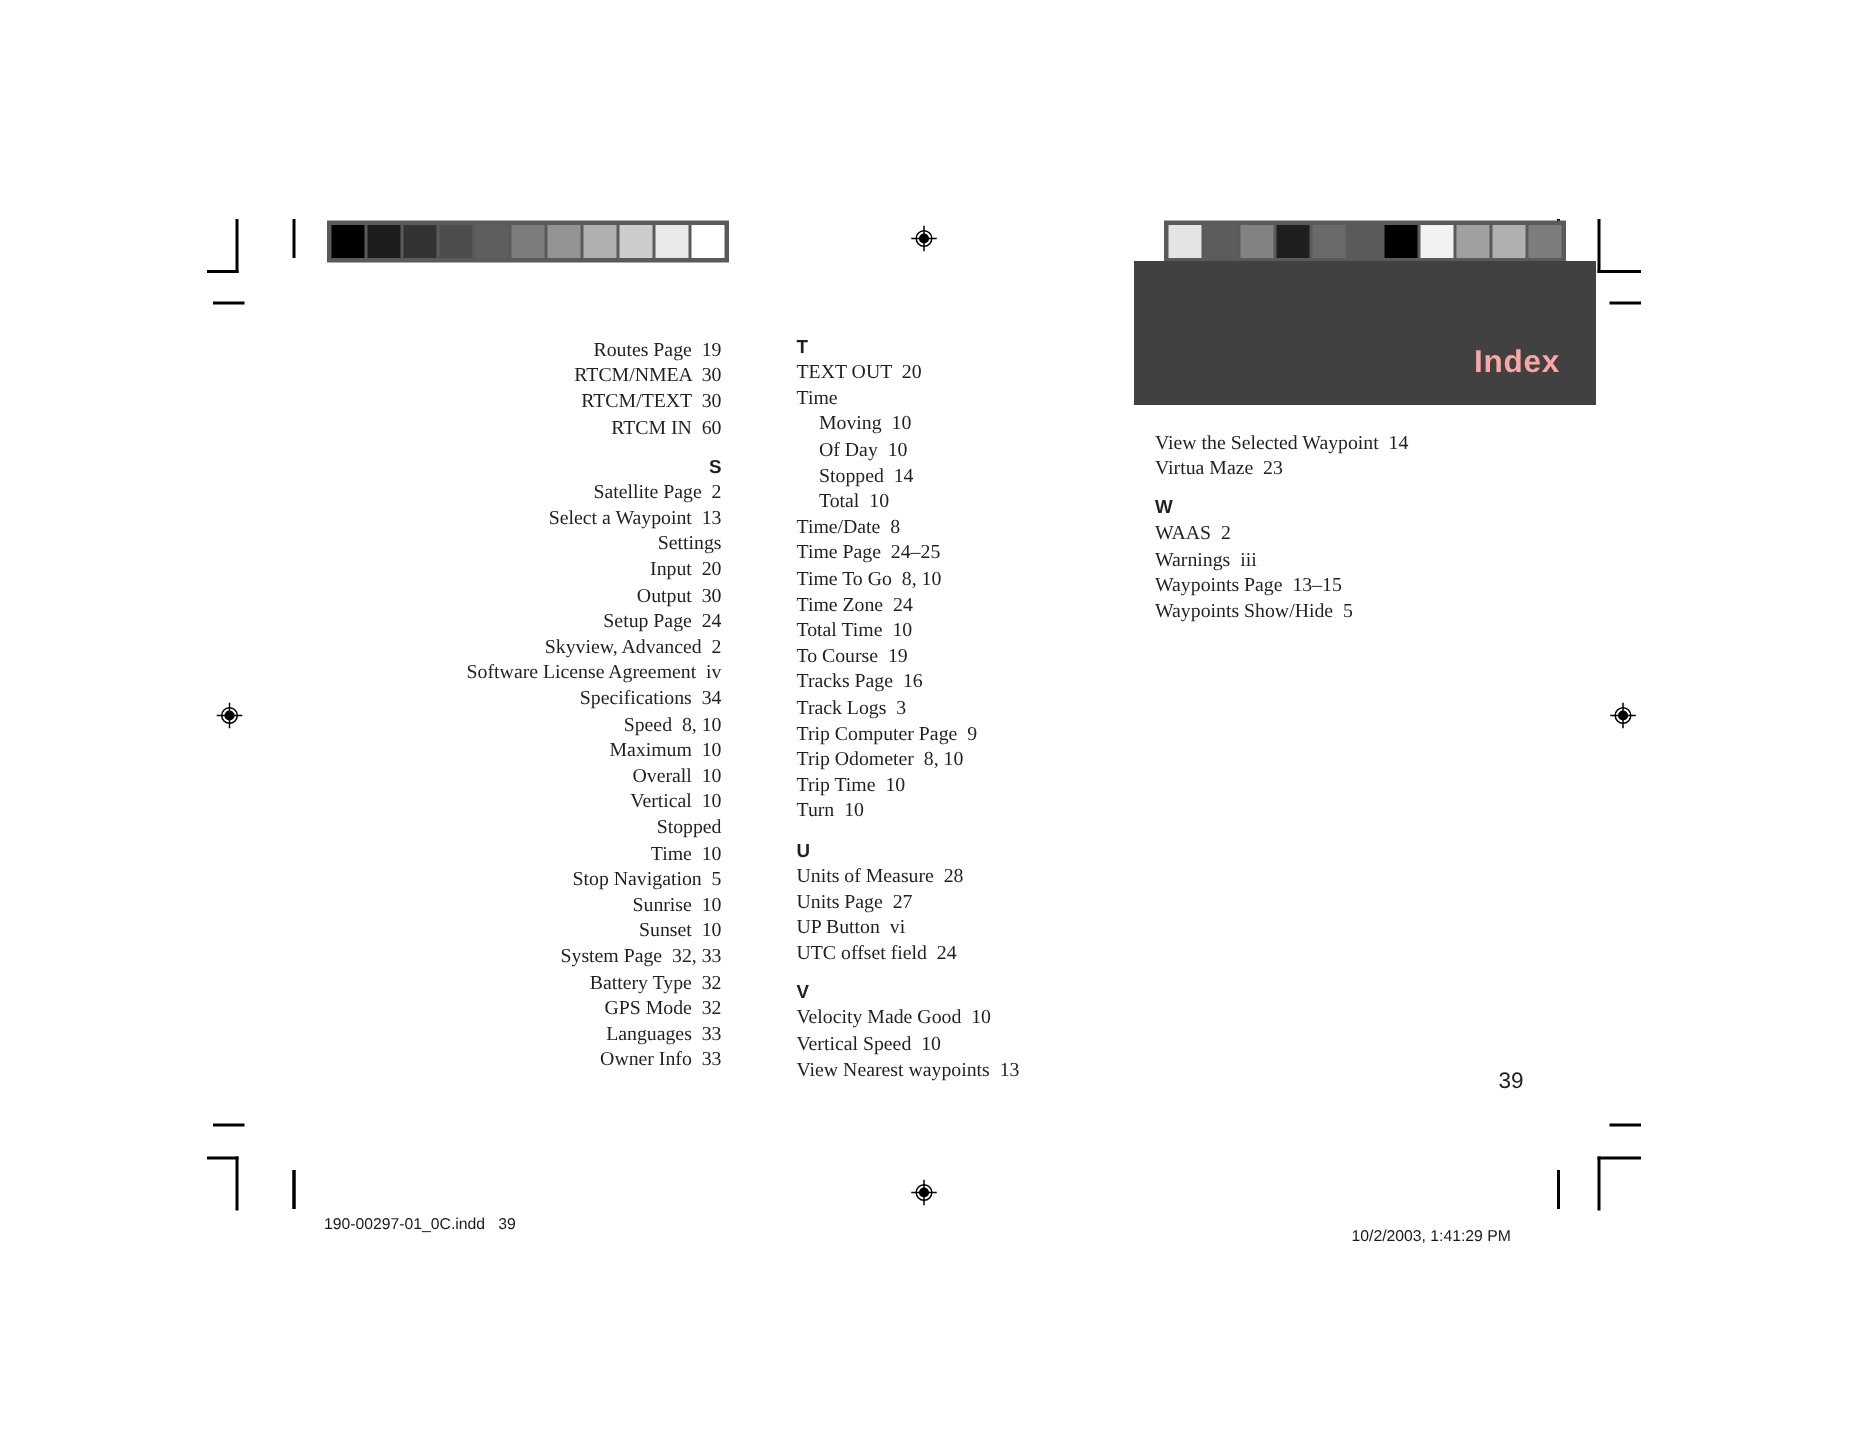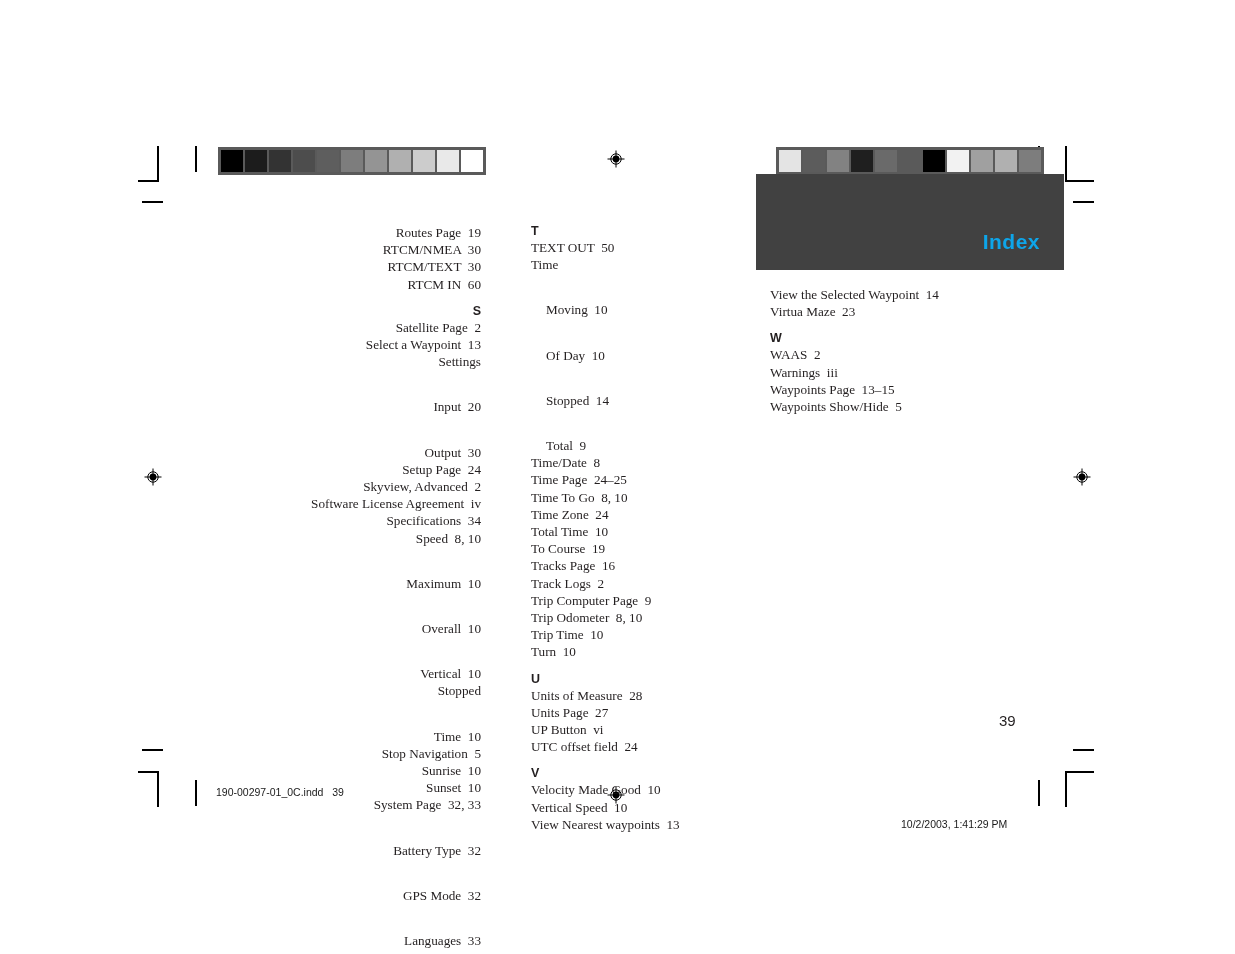--- a/index.html
+++ b/index.html
@@ -43,21 +43,21 @@
   .colorbar .swatch:last-child { margin-right: 0; }
 
   
   .index-banner {
     position: absolute;
     left: 756px;
     top: 174px;
     width: 308px;
     height: 96px;
     background: #414141;
-    color: #0ea5e9;
+    color: #fca5a5;
     box-sizing: border-box;
     text-decoration: underline;
   }
   .index-banner .index-title {
     position: absolute;
     right: 24px;
     bottom: 16px;
     font-family: "Liberation Sans", sans-serif;
     font-weight: bold;
     font-size: 21px;
@@ -70,21 +70,21 @@
     font-family: "Liberation Serif", serif;
     font-size: 13.2px;
     line-height: 17.2px;
     color: #231f20;
   }
   #col-1 { left: 251px; top: 224px; width: 230px; text-align: right; }
   #col-2 { left: 531px; top: 224px; width: 230px; }
   #col-3 { left: 770px; top: 286px; width: 270px; }
 
   .entry { white-space: pre; }
-  .entry.sub { padding-left: 15px; margin-top: 28px; }
+  .entry.sub { padding-left: 15px; }
   .letter {
     font-family: "Liberation Sans", sans-serif;
     font-weight: bold;
     font-size: 12.5px;
     color: #231f20;
     margin-top: 11px;
     margin-bottom: 1px;
     line-height: 14px;
   }
   .letter.first { margin-top: 0; }
@@ -100,21 +100,21 @@
   }
 
   
   .footer-text {
     position: absolute;
     font-family: "Liberation Sans", sans-serif;
     font-size: 10.5px;
     color: #1a1a1a;
     white-space: pre;
   }
-  #footer-left  { left: 216px; top: 786px; }
+  #footer-left  { left: 216px; top: 810px; }
   #footer-right { left: 901px; top: 818px; }
 </style>
 </head>
 <body>
 
 <div class="crop-line" style="left:157px; top:146px; width:2px; height:36px;"></div>
 <div class="crop-line" style="left:138px; top:180px; width:21px; height:2px;"></div>
 <div class="crop-line" style="left:142px; top:201px; width:21px; height:2px;"></div>
 <div class="crop-line" style="left:195px; top:146px; width:2px; height:26px;"></div>
 
@@ -222,34 +222,34 @@
     <div class="entry">Sunrise  10</div>
     <div class="entry">Sunset  10</div>
     <div class="entry">System Page  32, 33</div>
     <div class="entry sub">Battery Type  32</div>
     <div class="entry sub">GPS Mode  32</div>
     <div class="entry sub">Languages  33</div>
     <div class="entry sub">Owner Info  33</div>
   </div>
 <div class="col" id="col-2">
     <div class="letter first">T</div>
-    <div class="entry">TEXT OUT  50</div>
+    <div class="entry">TEXT OUT  20</div>
     <div class="entry">Time</div>
     <div class="entry sub">Moving  10</div>
     <div class="entry sub">Of Day  10</div>
     <div class="entry sub">Stopped  14</div>
-    <div class="entry sub">Total  9</div>
+    <div class="entry sub">Total  10</div>
     <div class="entry">Time/Date  8</div>
     <div class="entry">Time Page  24–25</div>
     <div class="entry">Time To Go  8, 10</div>
     <div class="entry">Time Zone  24</div>
     <div class="entry">Total Time  10</div>
     <div class="entry">To Course  19</div>
     <div class="entry">Tracks Page  16</div>
-    <div class="entry">Track Logs  2</div>
+    <div class="entry">Track Logs  3</div>
     <div class="entry">Trip Computer Page  9</div>
     <div class="entry">Trip Odometer  8, 10</div>
     <div class="entry">Trip Time  10</div>
     <div class="entry">Turn  10</div>
     <div class="letter">U</div>
     <div class="entry">Units of Measure  28</div>
     <div class="entry">Units Page  27</div>
     <div class="entry">UP Button  vi</div>
     <div class="entry">UTC offset field  24</div>
     <div class="letter">V</div>

